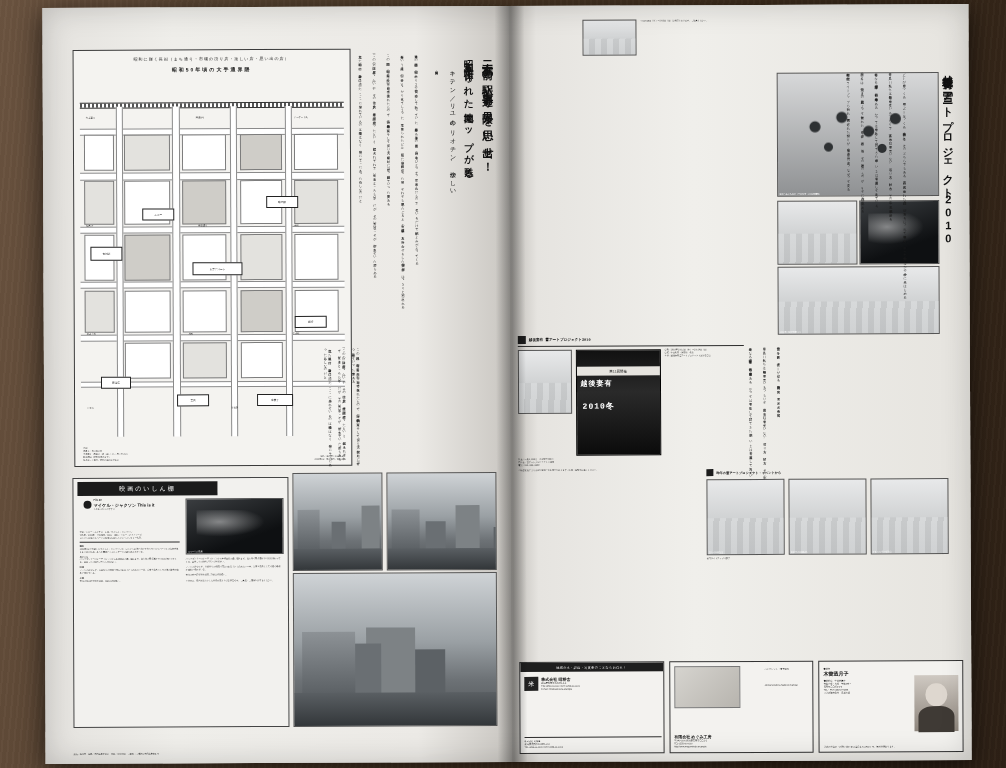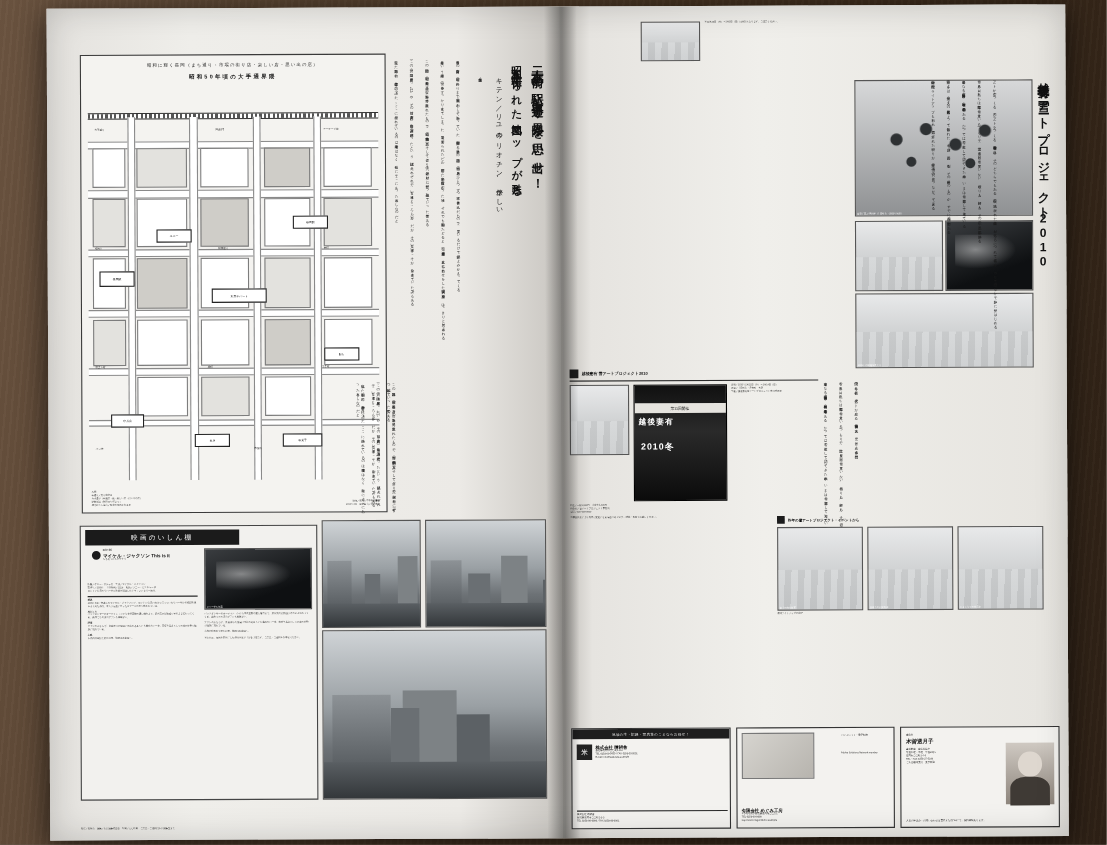--- a/index.html
+++ b/index.html
@@ -397,21 +397,21 @@
         <div class="vline">雪国の冬を舞台に、現代アートが広がる。越後妻有の大地に、雪と光と人が出会う七日間。</div>
       </div>
       <div class="col">
         <div class="vline">雪を見る目。私たちは毎年同じ雪を見ているつもりで、実は一度も同じ雪を見ていない。積もり方も、解け方も、その年の風と気温が決める。</div>
       </div>
       <div class="col">
         <div class="vline">会場となる十日町・津南一帯は、日本有数の豪雪地帯である。かつては雪を敵として闘ってきた土地が、いまは雪を資源として迎えている。</div>
       </div>
     </div>
 
-    <div style="position:absolute;left:8px;top:330px;width:226px;">
+    <div style="position:absolute;left:8px;top:330px;width:226px;font-family:Liberation Mono, monospace;">
       <div style="display:flex;align-items:center;gap:3px;">
         <div style="width:8px;height:8px;background:#1c1c1c;"></div>
         <div style="font-size:3.6px;font-weight:bold;color:#111;">越後妻有 雪アートプロジェクト2010</div>
       </div>
       <div class="rule" style="margin:2px 0 3px 0;"></div>
       <div style="display:flex;gap:4px;">
         <div class="photo ph-snow" style="position:relative;width:52px;height:62px;"></div>
         <div class="poster" style="position:relative;left:0;top:0;">
           <div class="pband">第11回開催</div>
           <div class="pt">越後妻有</div>

